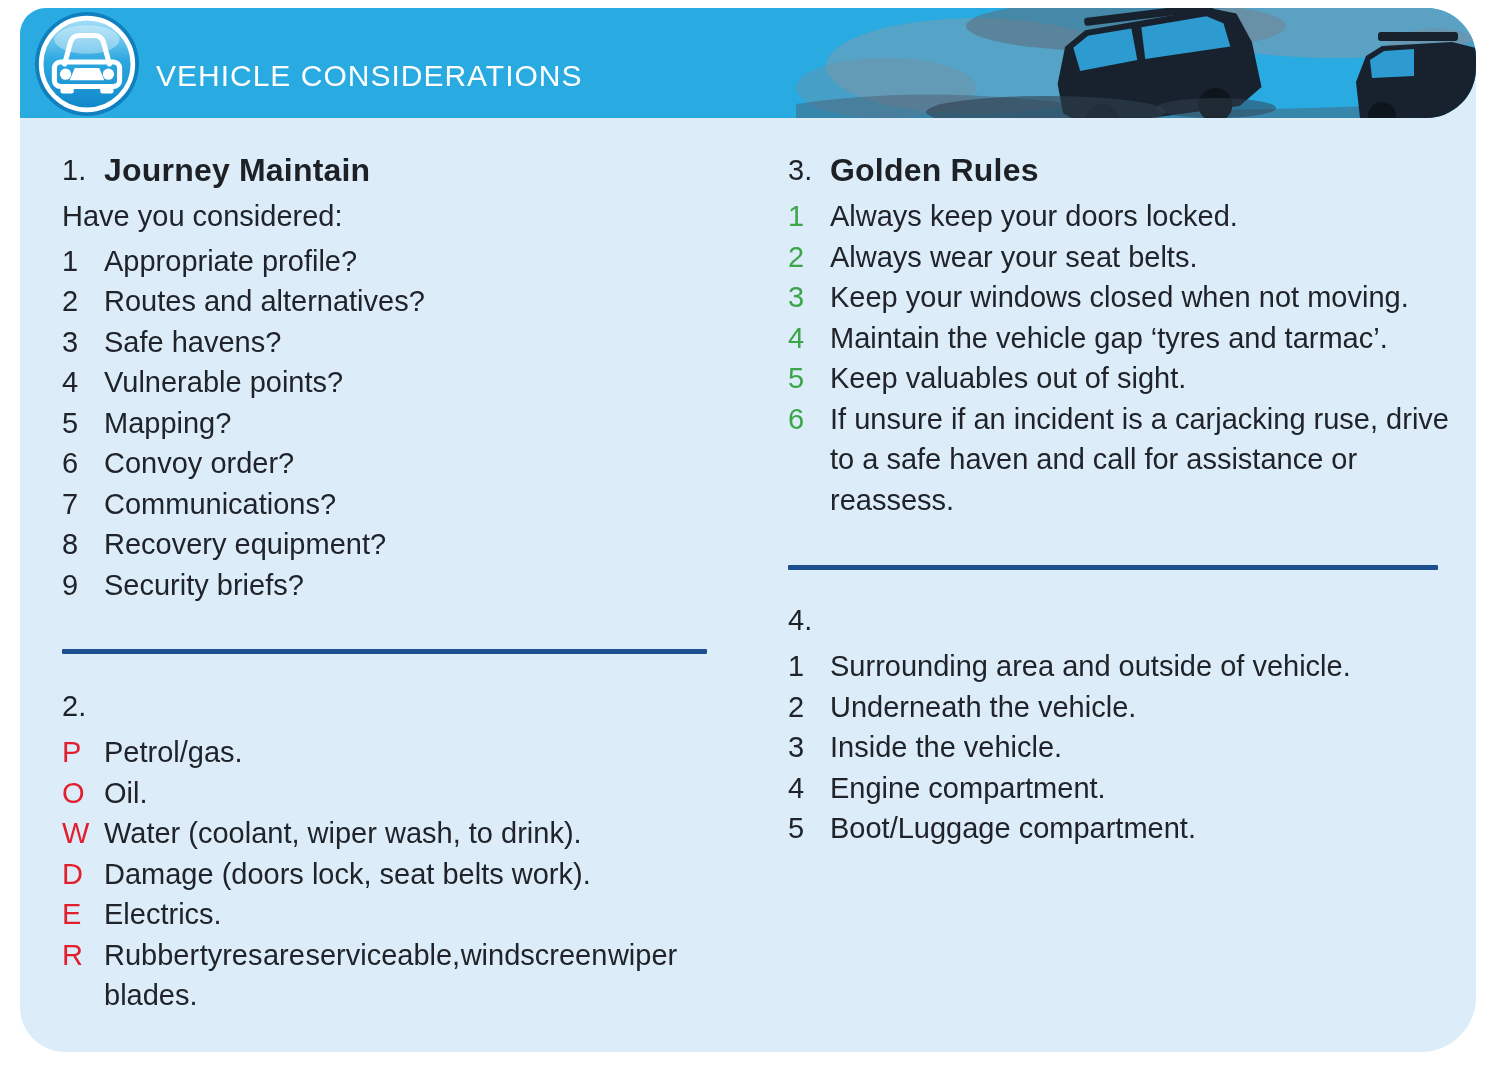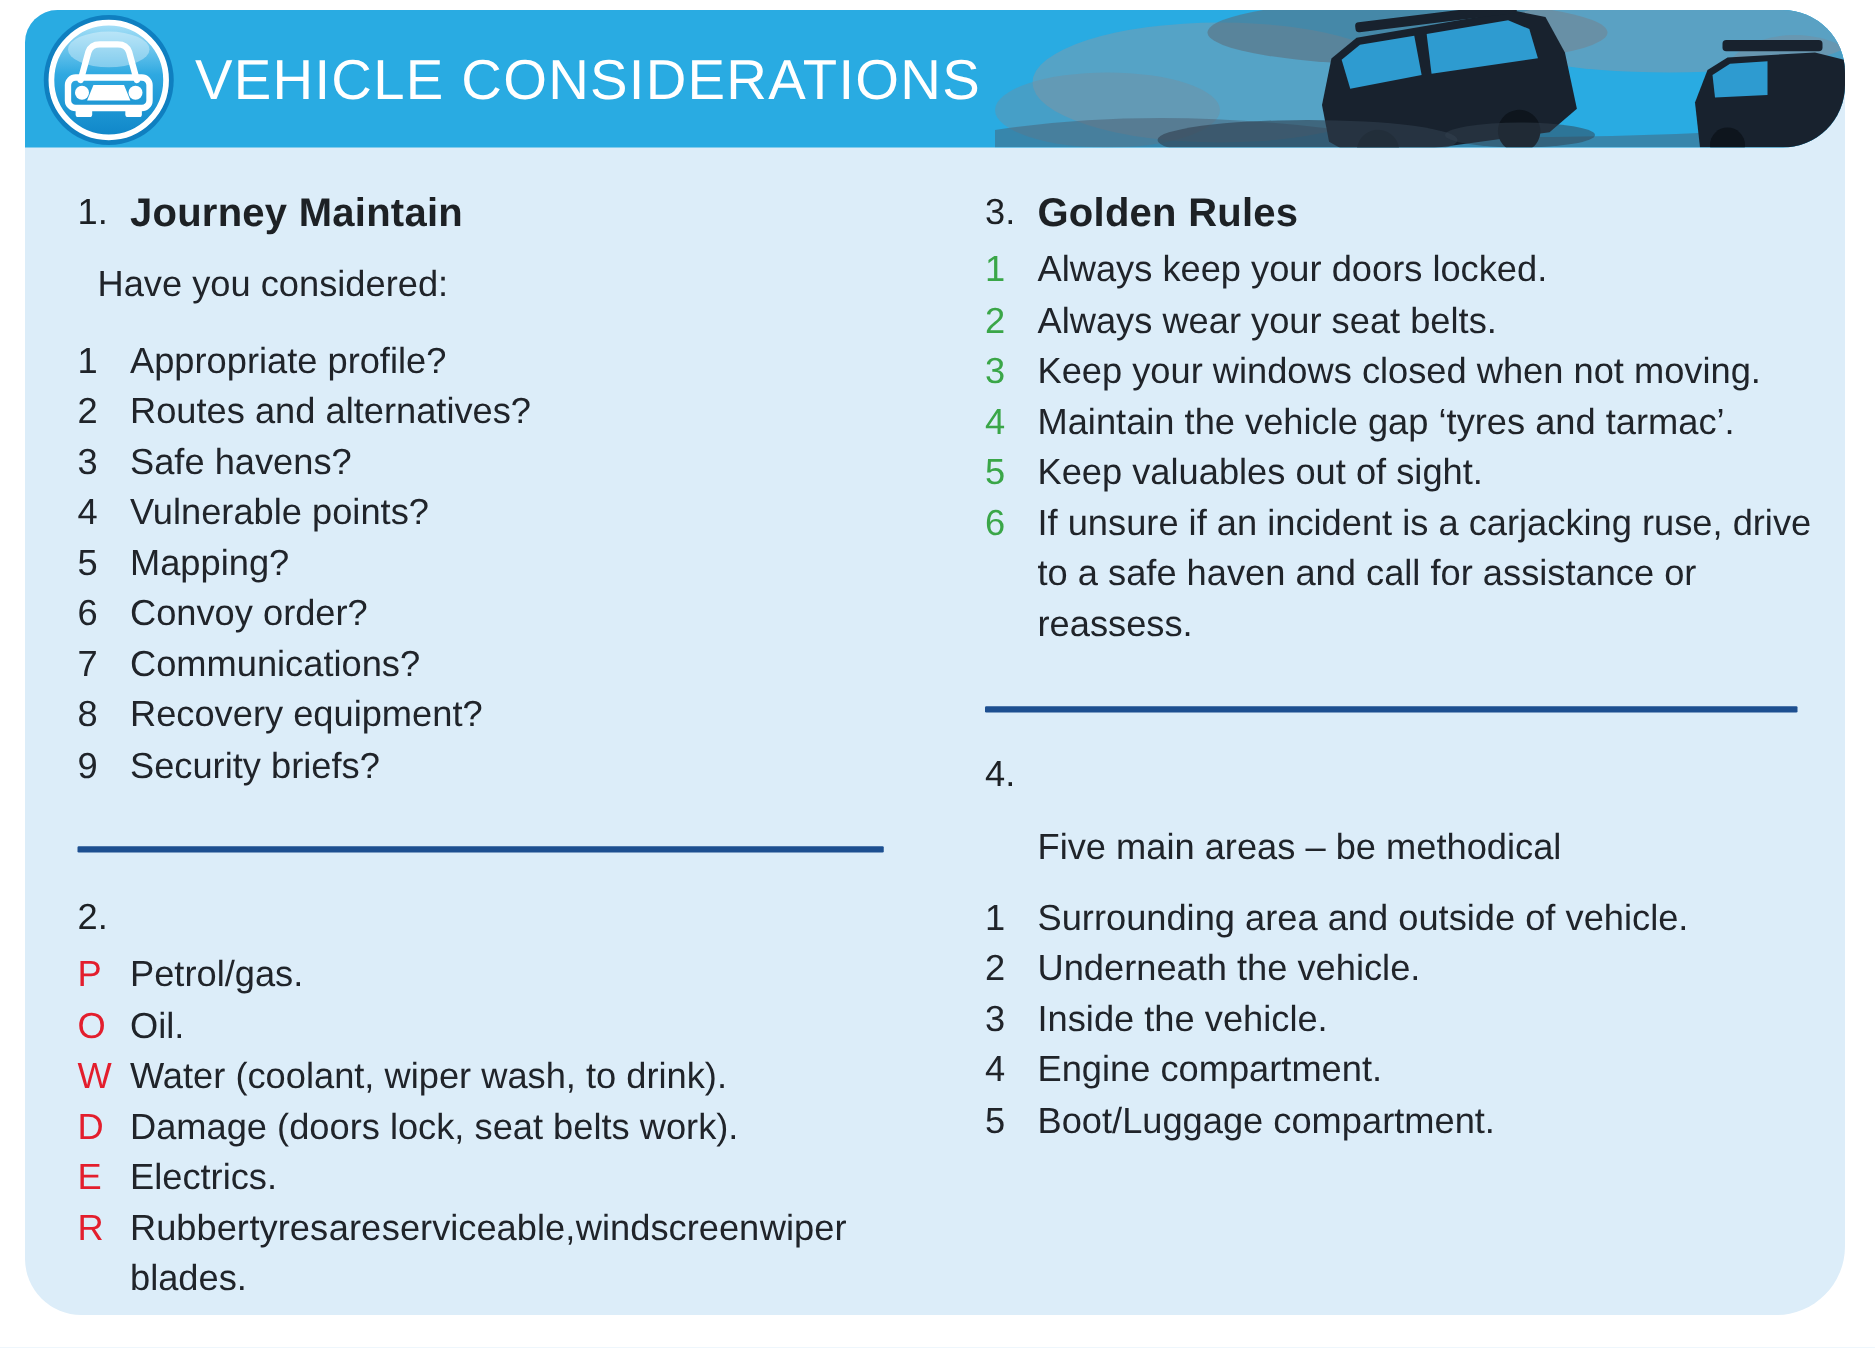--- a/index.html
+++ b/index.html
@@ -15,30 +15,30 @@
   }
   .header{
     position:absolute;left:0;top:0;width:100%;height:110px;
     background:#29abe2;
     border-radius:26px 50px 50px 0;
     overflow:hidden;
   }
   .header-art{position:absolute;right:0;top:0;height:110px;width:680px;}
   .badge{position:absolute;left:14px;top:2px;width:106px;height:108px;z-index:3;}
   .page-title{
-    position:absolute;left:136px;top:0;height:132px;line-height:112px;
-    font-size:45px;letter-spacing:1px;color:#ffffff;z-index:2;white-space:nowrap;
+    position:absolute;left:136px;top:12px;height:132px;line-height:112px;
+    font-size:30px;letter-spacing:1px;color:#ffffff;z-index:2;white-space:nowrap;
   }
   .col{position:absolute;top:140px;font-size:29px;line-height:40.5px;}
   .col-left{left:42px;width:652px;}
   .col-right{left:768px;width:676px;}
   .sec-head{display:flex;font-size:32px;line-height:44px;margin:0 0 4px 0;color:#1d2125;}
   .sec-num{width:42px;flex:0 0 42px;font-size:29px;font-weight:normal;}
   .sec-title{font-weight:bold;letter-spacing:0.2px;}
-  .intro{margin:16px;}
+  .intro{margin:0;}
   .intro.indented{margin-left:42px;}
   .item{display:flex;margin:0;}
   .marker{width:42px;flex:0 0 42px;}
   .item-text{flex:1;}
   .sec-powder .marker{color:#e31e2d;}
   .sec-golden .marker{color:#3aa648;}
   .squeeze{word-spacing:-0.26em;}
   .divider{height:5px;background:#1d4f90;border-radius:1px;}
   .divider-left{width:645px;margin:44px 0 30px 0;}
   .divider-right{width:650px;margin:45px 0 28px 0;}
@@ -215,21 +215,20 @@
         <span class="marker">6</span>
         <span class="item-text">If unsure if an incident is a carjacking ruse, drive to a safe haven and call for assistance or reassess.</span>
       </div>
     </div>
 
     <div class="divider divider-right"></div>
 
     <div class="sec-head">
       <span class="sec-num">4.</span>
     </div>
-    <p class="intro indented">Five main areas – be methodical</p>
     <div class="item">
       <span class="marker">1</span>
       <span class="item-text">Surrounding area and outside of vehicle.</span>
     </div>
     <div class="item">
       <span class="marker">2</span>
       <span class="item-text">Underneath the vehicle.</span>
     </div>
     <div class="item">
       <span class="marker">3</span>

